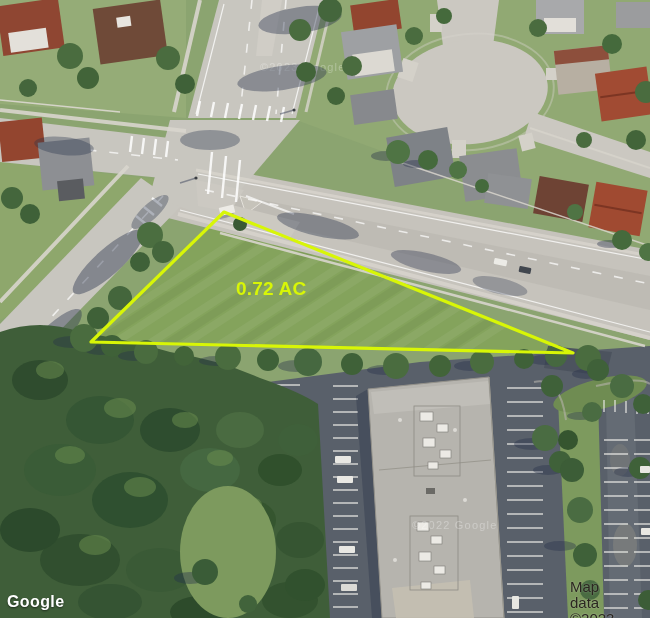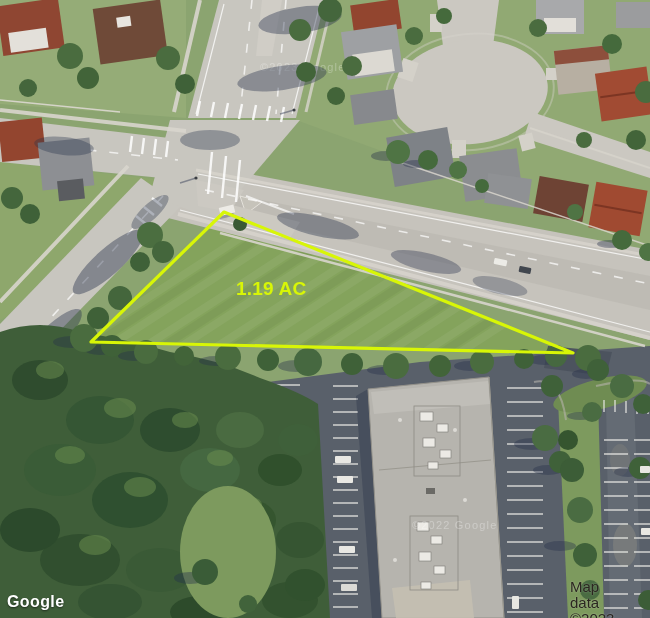--- a/index.html
+++ b/index.html
@@ -384,16 +384,16 @@
     <rect x="341" y="584" width="16" height="7" rx="1" fill="#dcdbd6"></rect>
     <rect x="640" y="466" width="10" height="7" rx="1" fill="#e9e8e3"></rect>
     <rect x="641" y="528" width="10" height="7" rx="1" fill="#e9e8e3"></rect>
   </g>
 
   <g>
     <polygon points="224,212 573,353 91,342" fill="none" stroke="#d8f606" stroke-width="3.2" stroke-linejoin="round"></polygon>
   </g>
 </svg>
 
-<div class="parcel-label" style="color: rgb(216, 246, 6);">1.19 AC</div>
+<div class="parcel-label" style="color: rgb(216, 246, 6);">0.72 AC</div>
 <div class="google-logo">Google</div>
 <div class="map-attribution">Map data ©2023</div>
 </div>
 
 </body></html>

